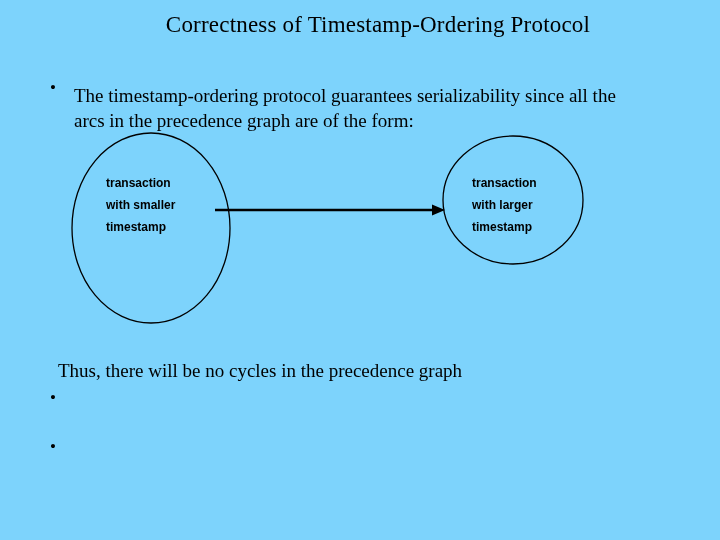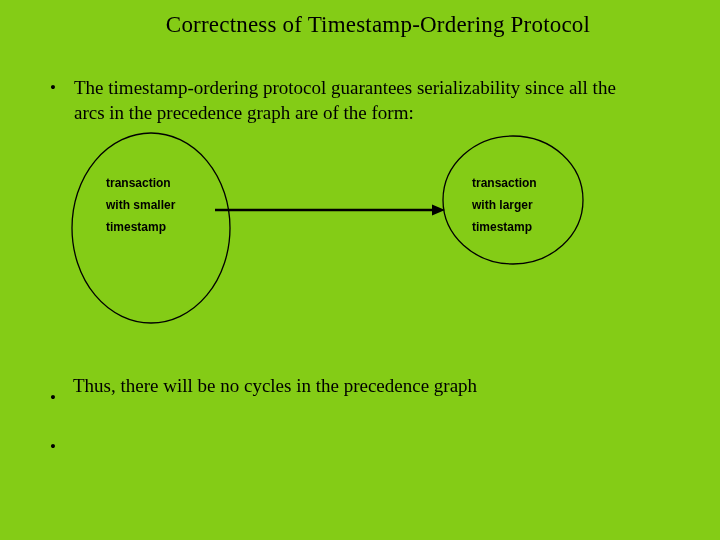--- a/index.html
+++ b/index.html
@@ -4,21 +4,21 @@
 <style>
   html, body {
     margin: 0;
     padding: 0;
     background: #ffffff;
   }
   .slide {
     position: relative;
     width: 720px;
     height: 540px;
-    background: #84cc16;
+    background: #7dd3fc;
     color: #000000;
     font-family: "Liberation Serif", serif;
     overflow: hidden;
   }
   .title {
     position: absolute;
     top: 12px;
     left: 0;
     width: 720px;
     box-sizing: border-box;
@@ -38,24 +38,25 @@
     width: 648px;
   }
   .bullet-row .marker {
     flex: none;
     width: 24px;
     font-size: 17px;
     line-height: 25px;
   }
   .bullet-row .btext {
     white-space: pre-wrap;
+    margin-top: 8px;
   }
   .plain-line {
     position: absolute;
-    margin: 15px;
+    margin: 0;
     font-size: 19px;
     line-height: 25px;
     white-space: pre-wrap;
   }
   .bullet1 { left: 50px; top: 75px; }
   .thus-line { left: 58px; top: 358px; }
   .bullet2 { left: 50px; top: 385px; }
   .bullet3 { left: 50px; top: 434px; }
   .diagram-svg {
     position: absolute;

